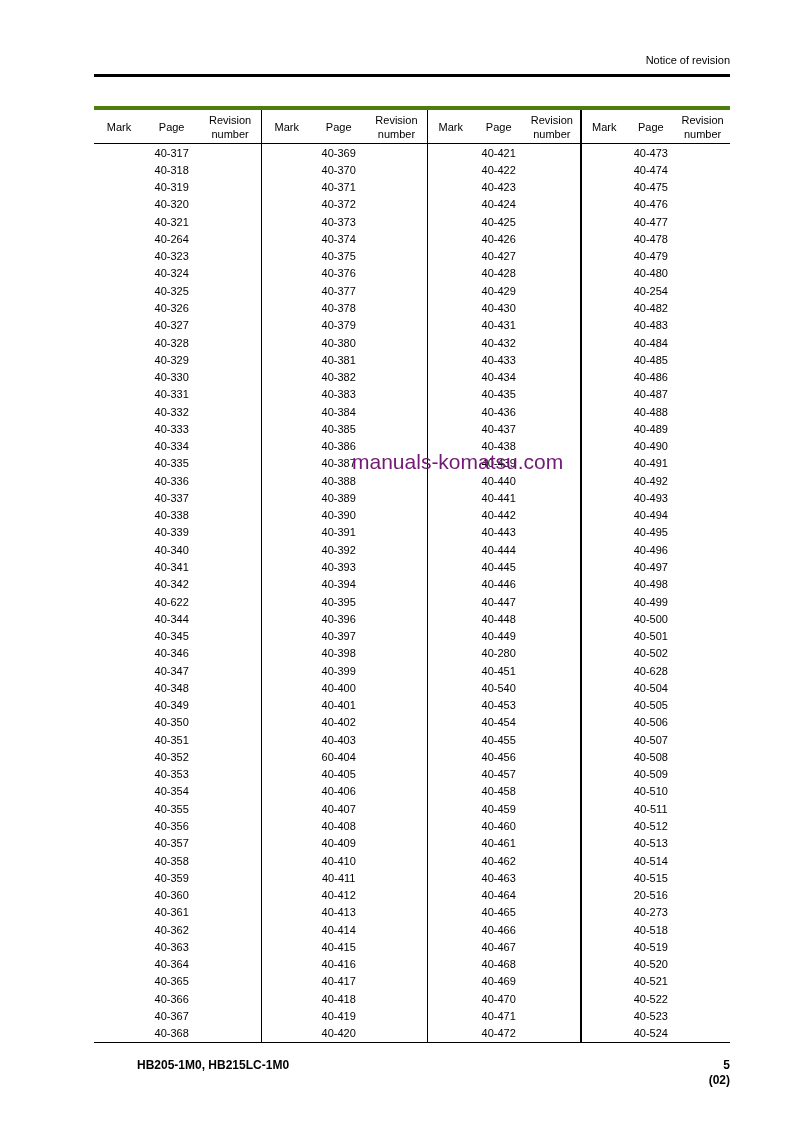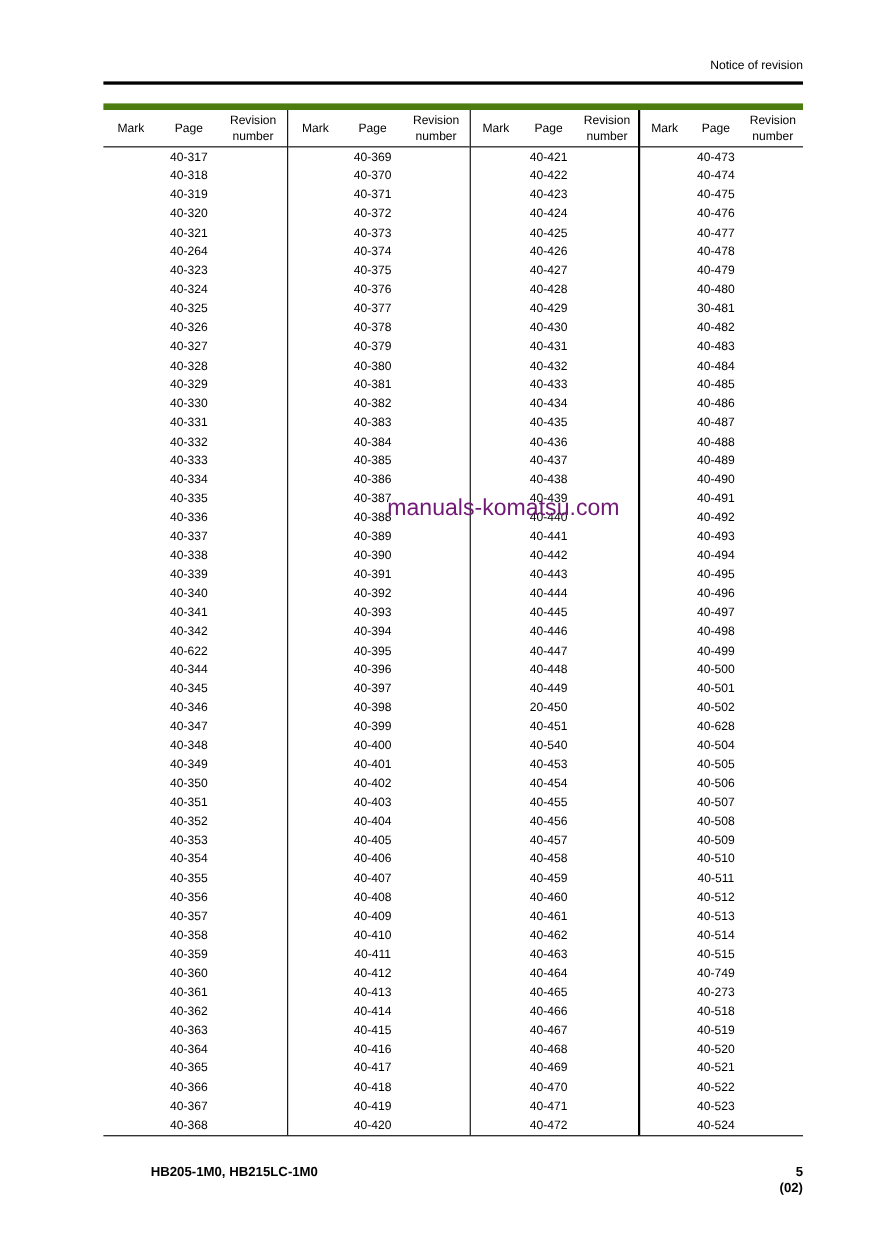--- a/index.html
+++ b/index.html
@@ -1,19 +1,19 @@
 <!DOCTYPE html>
 <html><head>
 <meta charset="utf-8">
 <style>
   html, body { margin:0; padding:0; background:#fff; }
   body { width:794px; height:1123px; position:relative; font-family:"Liberation Sans", sans-serif; color:#000; overflow:hidden; }
   .hdr-title { position:absolute; right:64px; top:54px; font-size:11px;padding-left:21px; }
   .hdr-rule { position:absolute; left:94px; top:74px; width:636px; height:3px; background:#000; }
-  .tbl { position:absolute; left:94px; top:94px; width:636px; border-top:6px solid #4d7c0f; border-bottom:1px solid #000; display:flex; }
+  .tbl { position:absolute; left:94px; top:106px; width:636px; border-top:4px solid #4d7c0f; border-bottom:1px solid #000; display:flex; }
   .grp { position:relative; }
   .grp.g0 { width:167px; border-right:1px solid #000; }
   .grp.g1 { width:165px; border-right:1px solid #000; }
   .grp.g2 { width:152px; border-right:2px solid #000; }
   .grp.g3 { flex:1; }
   .thead { height:33px; border-bottom:1px solid #000; display:flex; align-items:center; font-size:11px; }
   .thead span { display:block; text-align:center; line-height:14px; }
   .c-mark { width:30%; }
   .c-page { width:33%; }
   .c-rev { width:37%; }
@@ -483,21 +483,21 @@
           <span class="c-page">40-402</span>
           <span class="c-rev"></span>
         </div>
         <div class="row">
           <span class="c-mark"></span>
           <span class="c-page">40-403</span>
           <span class="c-rev"></span>
         </div>
         <div class="row">
           <span class="c-mark"></span>
-          <span class="c-page">40-404</span>
+          <span class="c-page">60-404</span>
           <span class="c-rev"></span>
         </div>
         <div class="row">
           <span class="c-mark"></span>
           <span class="c-page">40-405</span>
           <span class="c-rev"></span>
         </div>
         <div class="row">
           <span class="c-mark"></span>
           <span class="c-page">40-406</span>
@@ -725,21 +725,21 @@
           <span class="c-page">40-448</span>
           <span class="c-rev"></span>
         </div>
         <div class="row">
           <span class="c-mark"></span>
           <span class="c-page">40-449</span>
           <span class="c-rev"></span>
         </div>
         <div class="row">
           <span class="c-mark"></span>
-          <span class="c-page">20-450</span>
+          <span class="c-page">40-280</span>
           <span class="c-rev"></span>
         </div>
         <div class="row">
           <span class="c-mark"></span>
           <span class="c-page">40-451</span>
           <span class="c-rev"></span>
         </div>
         <div class="row">
           <span class="c-mark"></span>
           <span class="c-page">40-540</span>
@@ -892,21 +892,21 @@
           <span class="c-page">40-479</span>
           <span class="c-rev"></span>
         </div>
         <div class="row">
           <span class="c-mark"></span>
           <span class="c-page">40-480</span>
           <span class="c-rev"></span>
         </div>
         <div class="row">
           <span class="c-mark"></span>
-          <span class="c-page">30-481</span>
+          <span class="c-page">40-254</span>
           <span class="c-rev"></span>
         </div>
         <div class="row">
           <span class="c-mark"></span>
           <span class="c-page">40-482</span>
           <span class="c-rev"></span>
         </div>
         <div class="row">
           <span class="c-mark"></span>
           <span class="c-page">40-483</span>
@@ -1067,21 +1067,21 @@
           <span class="c-page">40-514</span>
           <span class="c-rev"></span>
         </div>
         <div class="row">
           <span class="c-mark"></span>
           <span class="c-page">40-515</span>
           <span class="c-rev"></span>
         </div>
         <div class="row">
           <span class="c-mark"></span>
-          <span class="c-page">40-749</span>
+          <span class="c-page">20-516</span>
           <span class="c-rev"></span>
         </div>
         <div class="row">
           <span class="c-mark"></span>
           <span class="c-page">40-273</span>
           <span class="c-rev"></span>
         </div>
         <div class="row">
           <span class="c-mark"></span>
           <span class="c-page">40-518</span>

